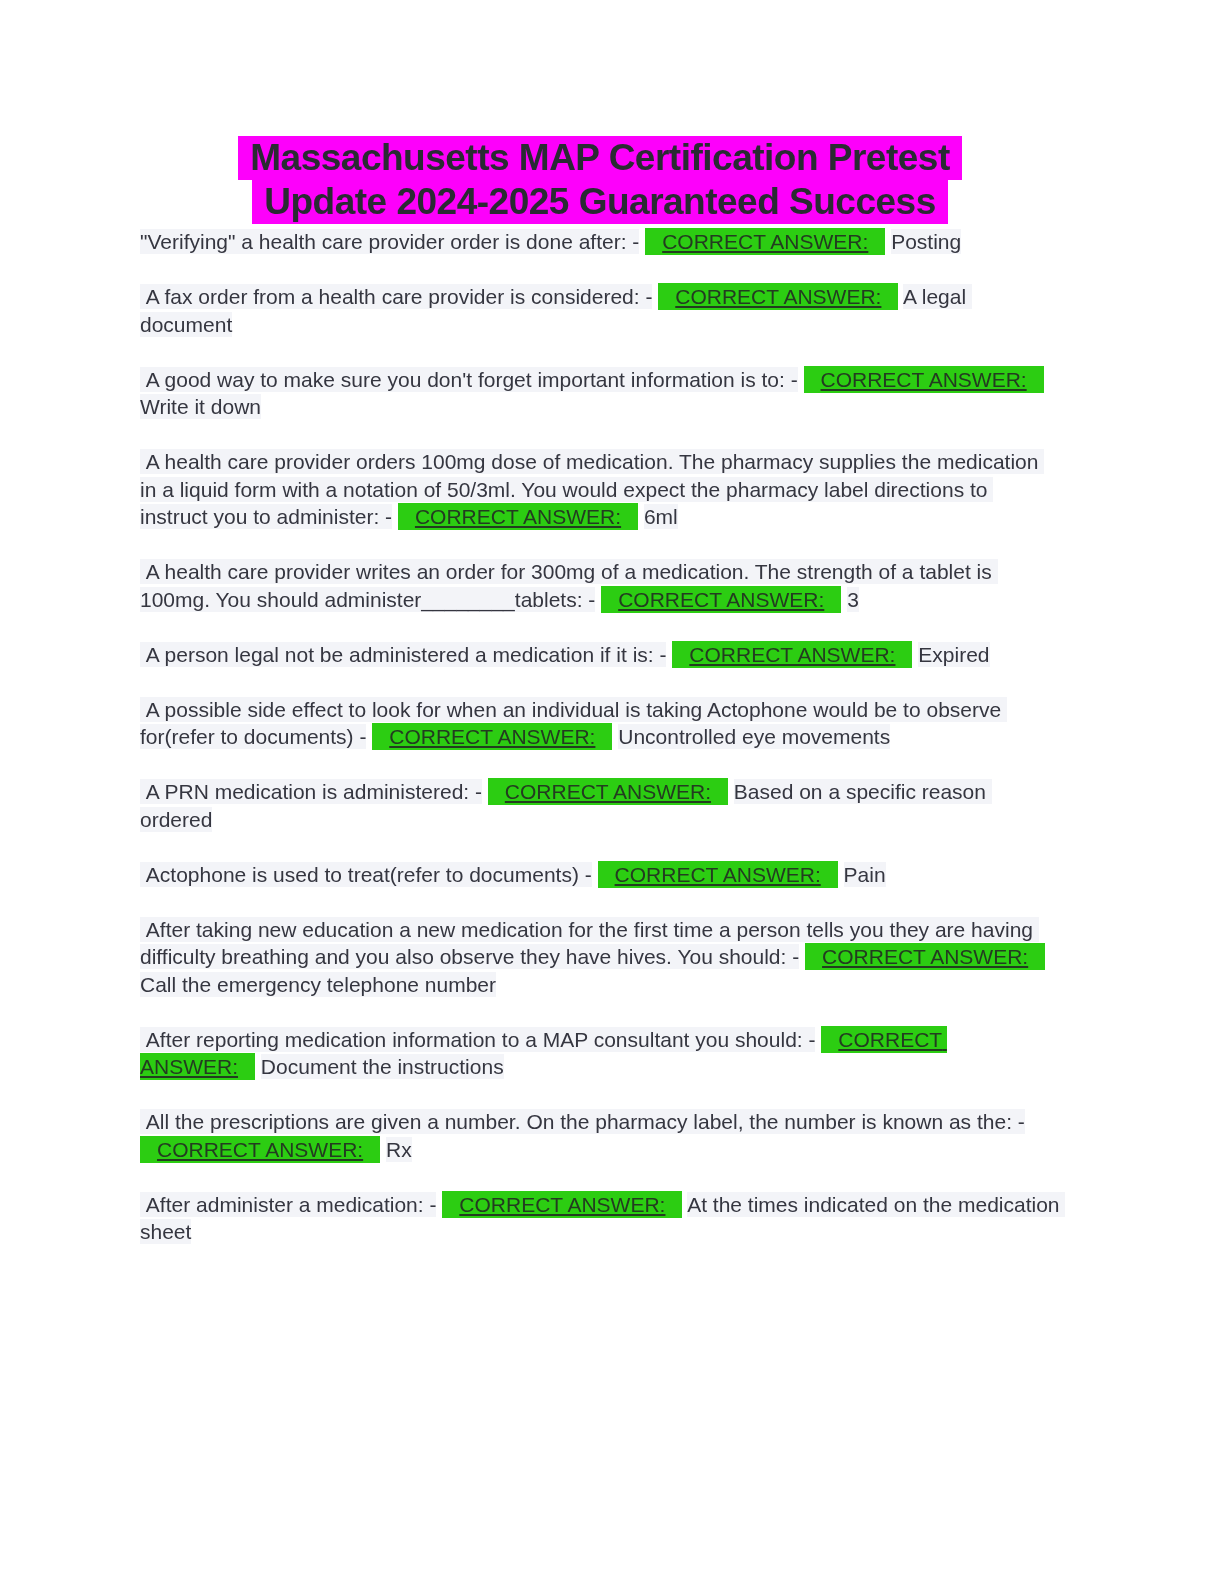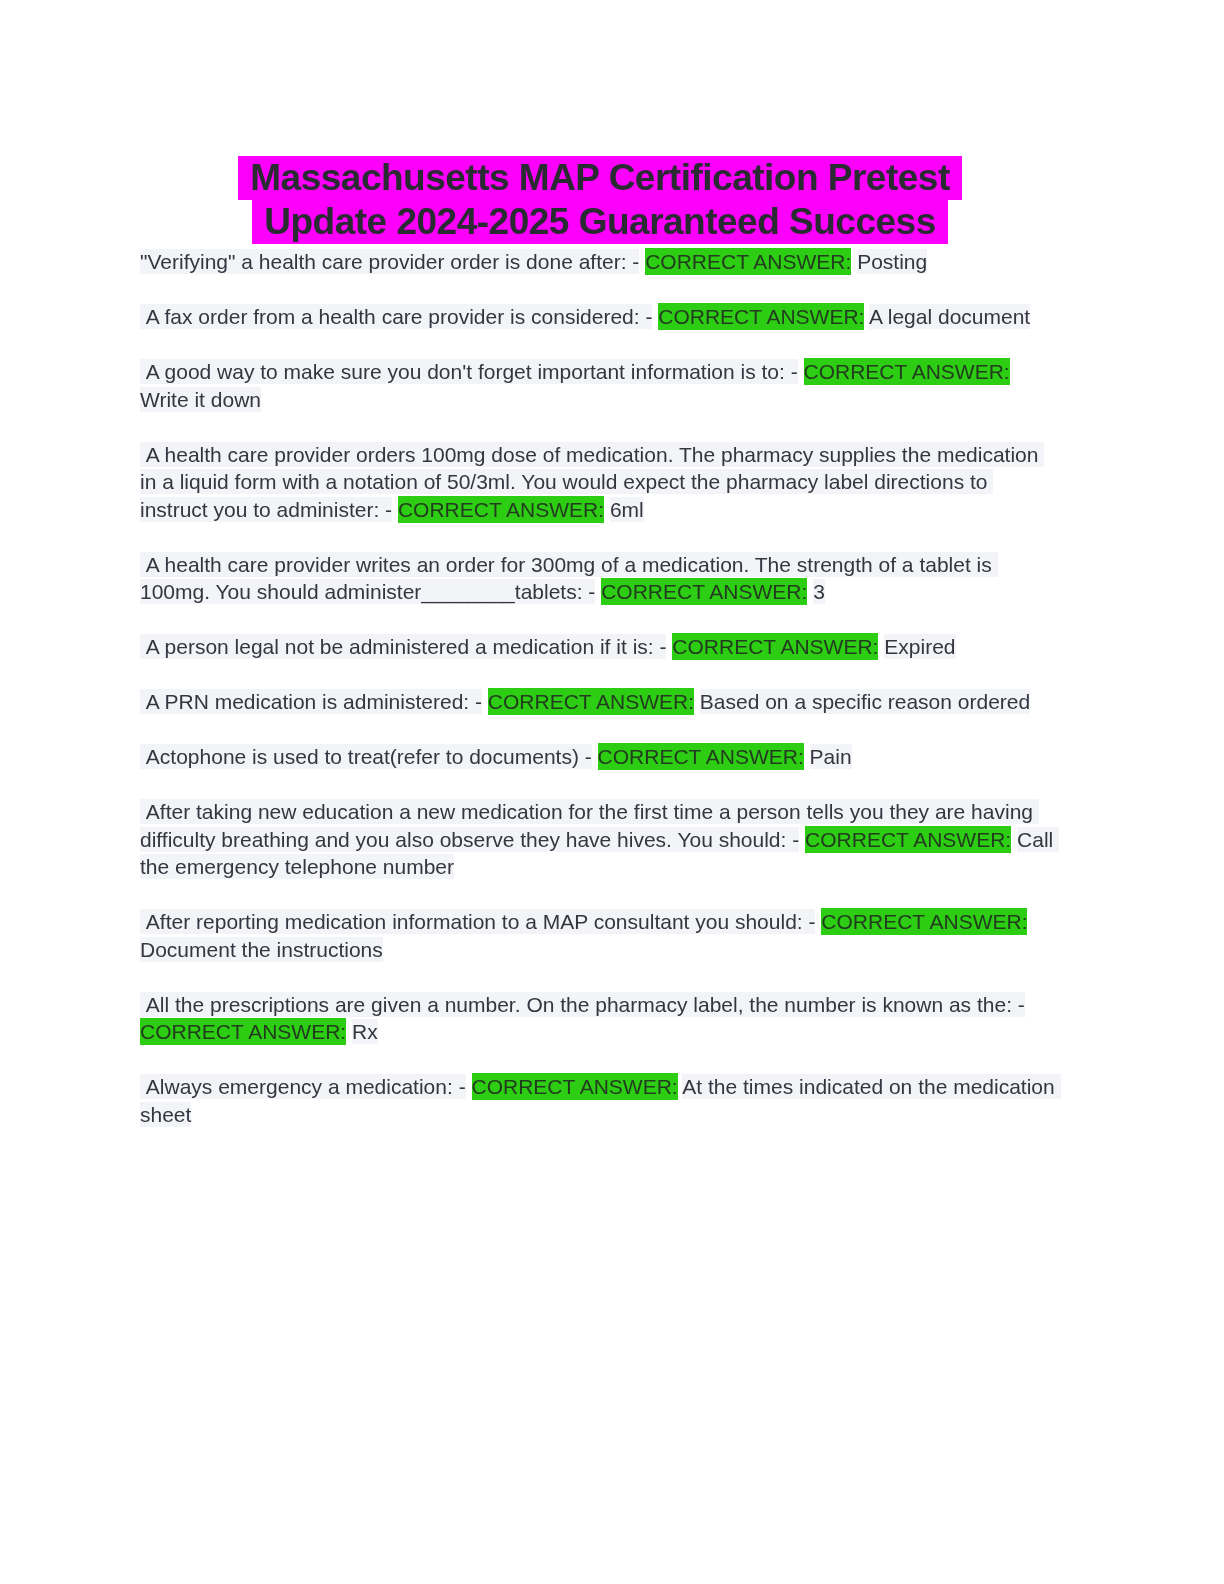--- a/index.html
+++ b/index.html
@@ -10,21 +10,21 @@
     width: 1224px;
     height: 1584px;
     position: relative;
     background: var(--page-background, #ffffff);
     font-family: "Liberation Sans", "DejaVu Sans", sans-serif;
     overflow: hidden;
   }
   .content {
     position: absolute;
     left: 140px;
-    top: 156px;
+    top: 136px;
     width: 920px;
   }
   
   .title {
     text-align: center;
     margin: 0 0 4px 0;
   }
   .t-line {
     line-height: 44px;
     height: 44px;
@@ -50,21 +50,22 @@
     word-wrap: break-word;
   }
   .qa:last-child { margin-bottom: 0; }
   .hl {
     background: var(--line-highlight, #f3f4f8);
     padding: 1px 0;
   }
   .green {
     background: var(--answer-highlight, #2ccd12);
     color: var(--answer-text, #233c20);
-    padding: 2px 0;
+    padding: 2px 17px;
+    text-decoration: underline;
   }
 </style>
 </head>
 <body>
 
 <div class="content">
 
   <div class="title">
     <div class="t-line"><span class="t-hl">Massachusetts MAP Certification Pretest</span></div>
     <div class="t-line"><span class="t-hl">Update 2024-2025 Guaranteed Success</span></div>
@@ -76,26 +77,27 @@
 
   <p class="qa"><span class="hl"> A good way to make sure you don't forget important information is to: -</span> <span class="green">CORRECT ANSWER:</span> <span class="hl">Write it down</span></p>
 
   <p class="qa"><span class="hl"> A health care provider orders 100mg dose of medication. The pharmacy supplies the medication in a liquid form with a notation of 50/3ml. You would expect the pharmacy label directions to instruct you to administer: -</span> <span class="green">CORRECT ANSWER:</span> <span class="hl">6ml</span></p>
 
   <p class="qa"><span class="hl"> A health care provider writes an order for 300mg of a medication. The strength of a tablet is 100mg. You should administer________tablets: -</span> <span class="green">CORRECT ANSWER:</span> <span class="hl">3</span></p>
 
 
   <p class="qa"><span class="hl"> A person legal not be administered a medication if it is: -</span> <span class="green">CORRECT ANSWER:</span> <span class="hl">Expired</span></p>
 
+  <p class="qa"><span class="hl"> A possible side effect to look for when an individual is taking Actophone would be to observe for(refer to documents) -</span> <span class="green">CORRECT ANSWER:</span> <span class="hl">Uncontrolled eye movements</span></p>
 
   <p class="qa"><span class="hl"> A PRN medication is administered: -</span> <span class="green">CORRECT ANSWER:</span> <span class="hl">Based on a specific reason ordered</span></p>
 
   <p class="qa"><span class="hl"> Actophone is used to treat(refer to documents) -</span> <span class="green">CORRECT ANSWER:</span> <span class="hl">Pain</span></p>
 
   <p class="qa"><span class="hl"> After taking new education a new medication for the first time a person tells you they are having difficulty breathing and you also observe they have hives. You should: -</span> <span class="green">CORRECT ANSWER:</span> <span class="hl">Call the emergency telephone number</span></p>
 
   <p class="qa"><span class="hl"> After reporting medication information to a MAP consultant you should: -</span> <span class="green">CORRECT ANSWER:</span> <span class="hl">Document the instructions</span></p>
 
   <p class="qa"><span class="hl"> All the prescriptions are given a number. On the pharmacy label, the number is known as the: -</span> <span class="green">CORRECT ANSWER:</span> <span class="hl">Rx</span></p>
 
-  <p class="qa"><span class="hl"> Always emergency a medication: -</span> <span class="green">CORRECT ANSWER:</span> <span class="hl">At the times indicated on the medication sheet</span></p>
+  <p class="qa"><span class="hl"> After administer a medication: -</span> <span class="green">CORRECT ANSWER:</span> <span class="hl">At the times indicated on the medication sheet</span></p>
 
 </div>
 
 </body></html>

